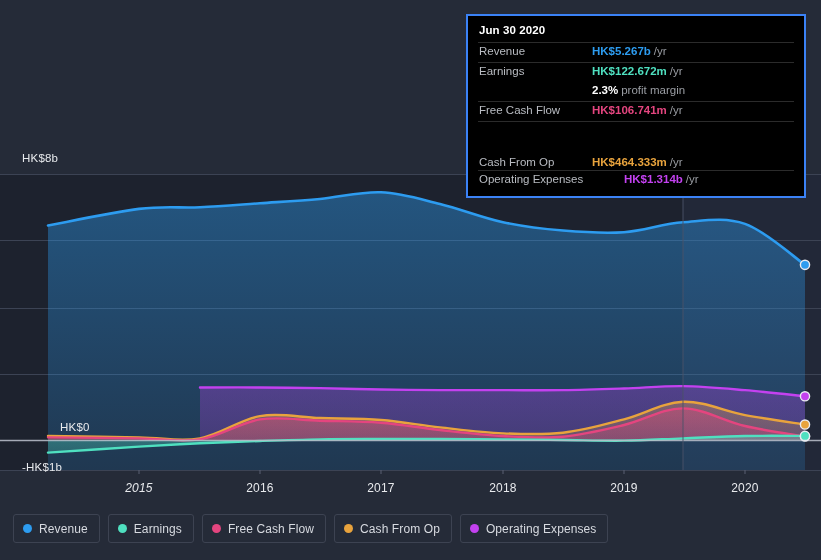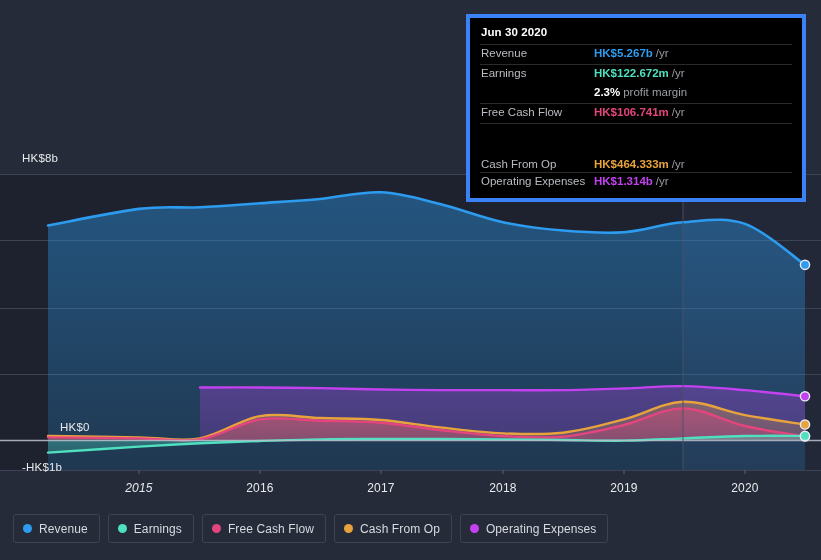--- a/index.html
+++ b/index.html
@@ -34,21 +34,21 @@
     transform:translateX(-50%);
     white-space:nowrap;
   }
 
   
   .tooltip{
     position:absolute;
     left:466px;top:14px;
     width:340px;
     background:#000000;
-    border:4px solid #3b82f6;
+    border:2px solid #3b82f6;
     box-sizing:border-box;
     padding:8px 10px 6px 10px;
     z-index:40;
   }
   .tt-date{
     color:#ffffff;
     font-size:11.5px;
     font-weight:bold;
     padding:0 0 6px 1px;
     letter-spacing:.1px;
@@ -215,21 +215,21 @@
           <span class="tt-val" style="color: rgb(228, 69, 127);">HK$106.741m</span>
           <span class="tt-unit">/yr</span>
         </div>
         <div class="tt-row">
           <span class="tt-label">Cash From Op</span>
           <span class="tt-val" style="color: rgb(232, 163, 61); margin-top: 32px;">HK$464.333m</span>
           <span class="tt-unit">/yr</span>
         </div>
         <div class="tt-row">
           <span class="tt-label">Operating Expenses</span>
-          <span class="tt-val" style="color: rgb(195, 65, 240);">HK$1.314b</span>
+          <span class="tt-val" style="color: rgb(195, 65, 240); margin-left: 32px;">HK$1.314b</span>
           <span class="tt-unit">/yr</span>
         </div>
       </div>
   </div>
 
   <div class="legend" id="legend">
       <div class="legend-item">
         <span class="legend-dot" style="background: rgb(45, 156, 240);"></span>
         <span class="legend-text">Revenue</span>
       </div>

